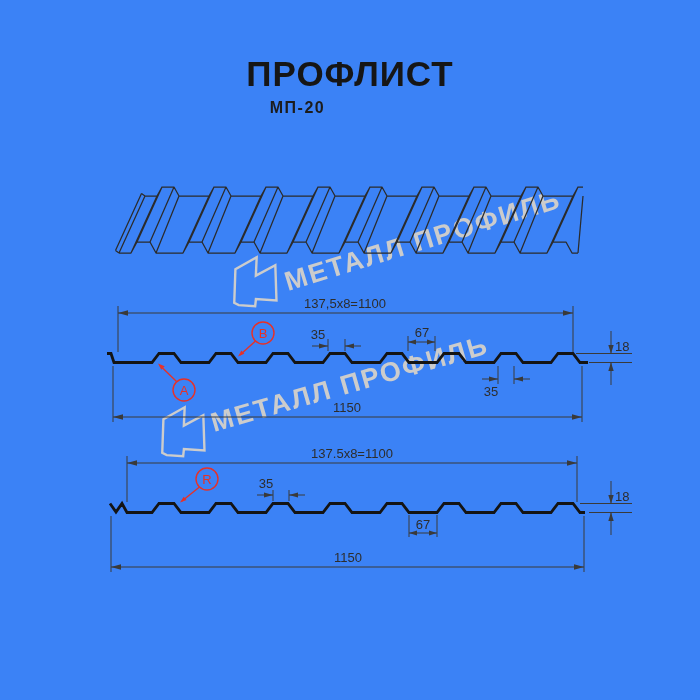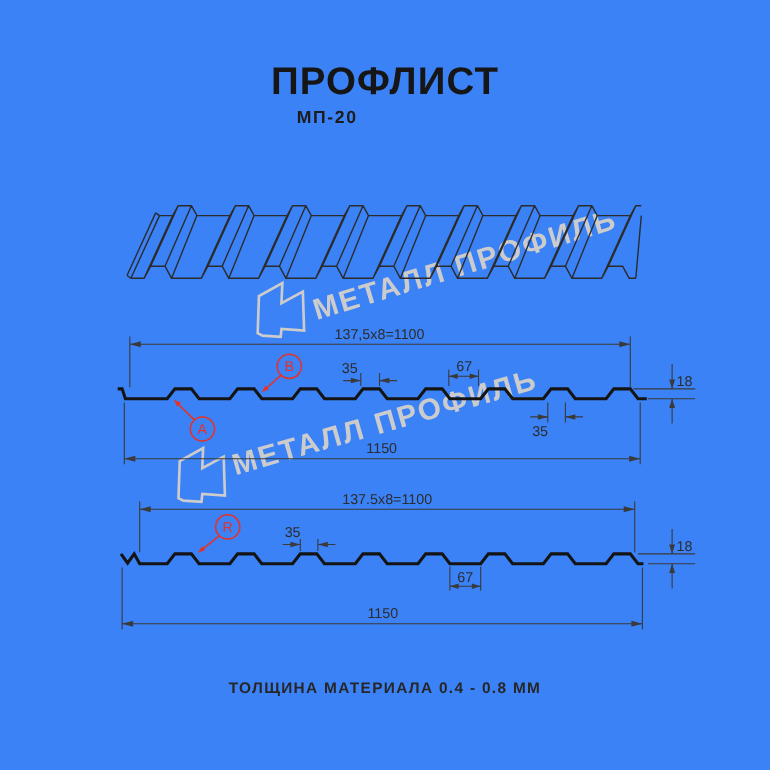--- a/index.html
+++ b/index.html
@@ -126,14 +126,13 @@
       <polygon class="arr" points="611,512.5 608.3,521 613.7,521"></polygon>
       <text class="dimtxt" x="615" y="501" text-anchor="start">18</text>
 
       <path class="red" d="M199.5,487 L182,501"></path>
       <polygon class="redf" points="180,502.5 186.5,500.1 183.7,496.7"></polygon>
       <circle class="red" cx="207" cy="479" r="11" fill="#ffffff"></circle>
       <text class="redtxt" x="207" y="483.5" text-anchor="middle">R</text>
     </g>
   </svg>
 
-  <div class="footer">ТОЛЩИНА МАТЕРИАЛА 0.4 - 0.8 ММ</div>
 </div>
 
 </body></html>

